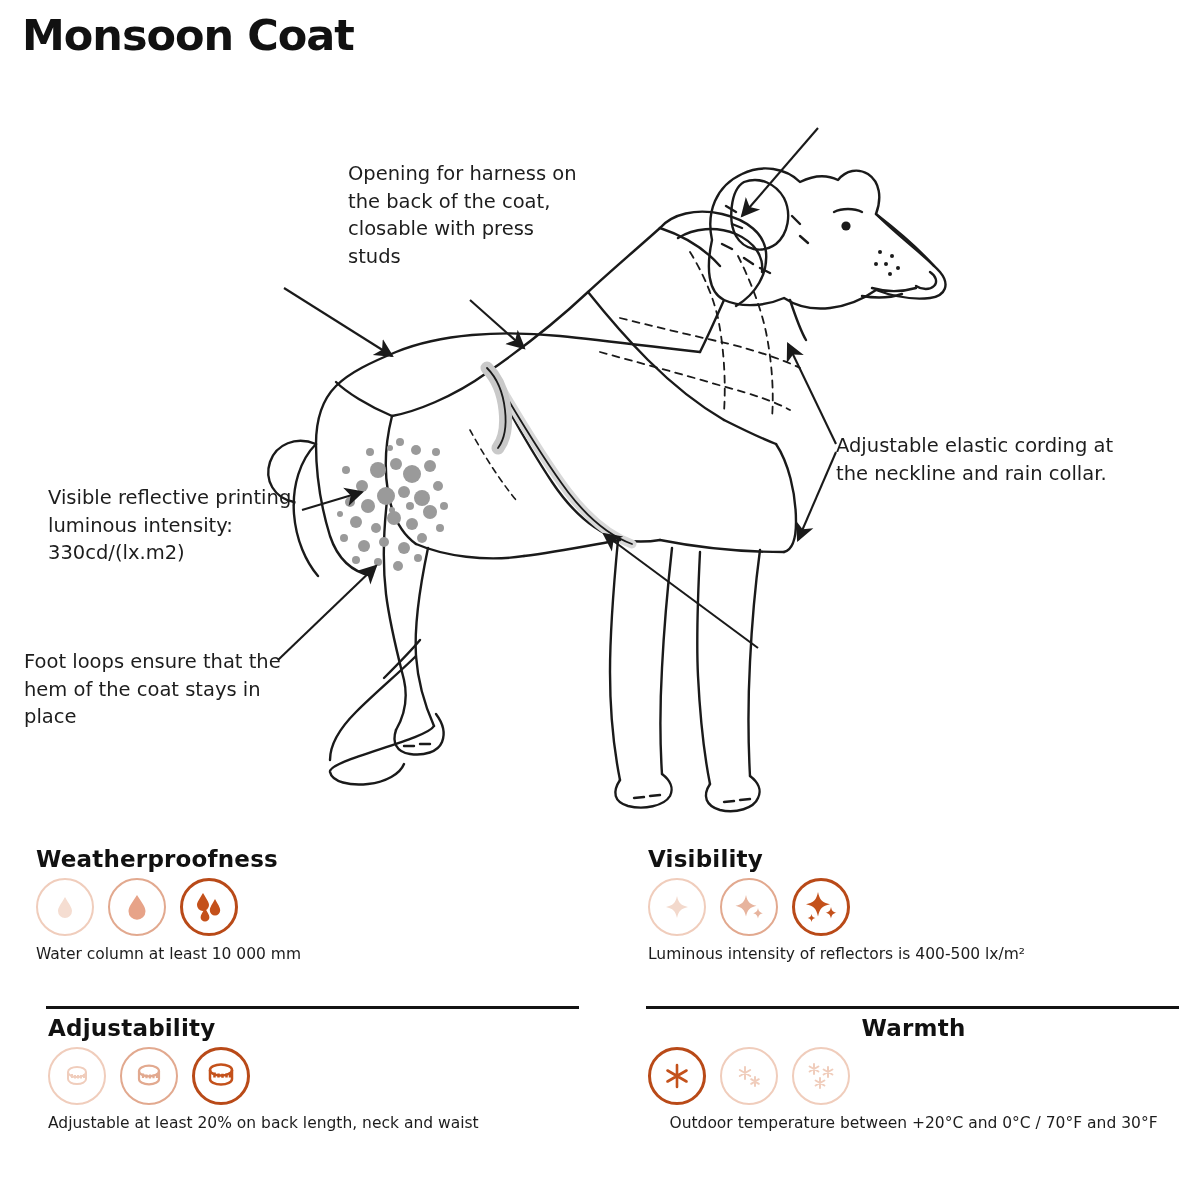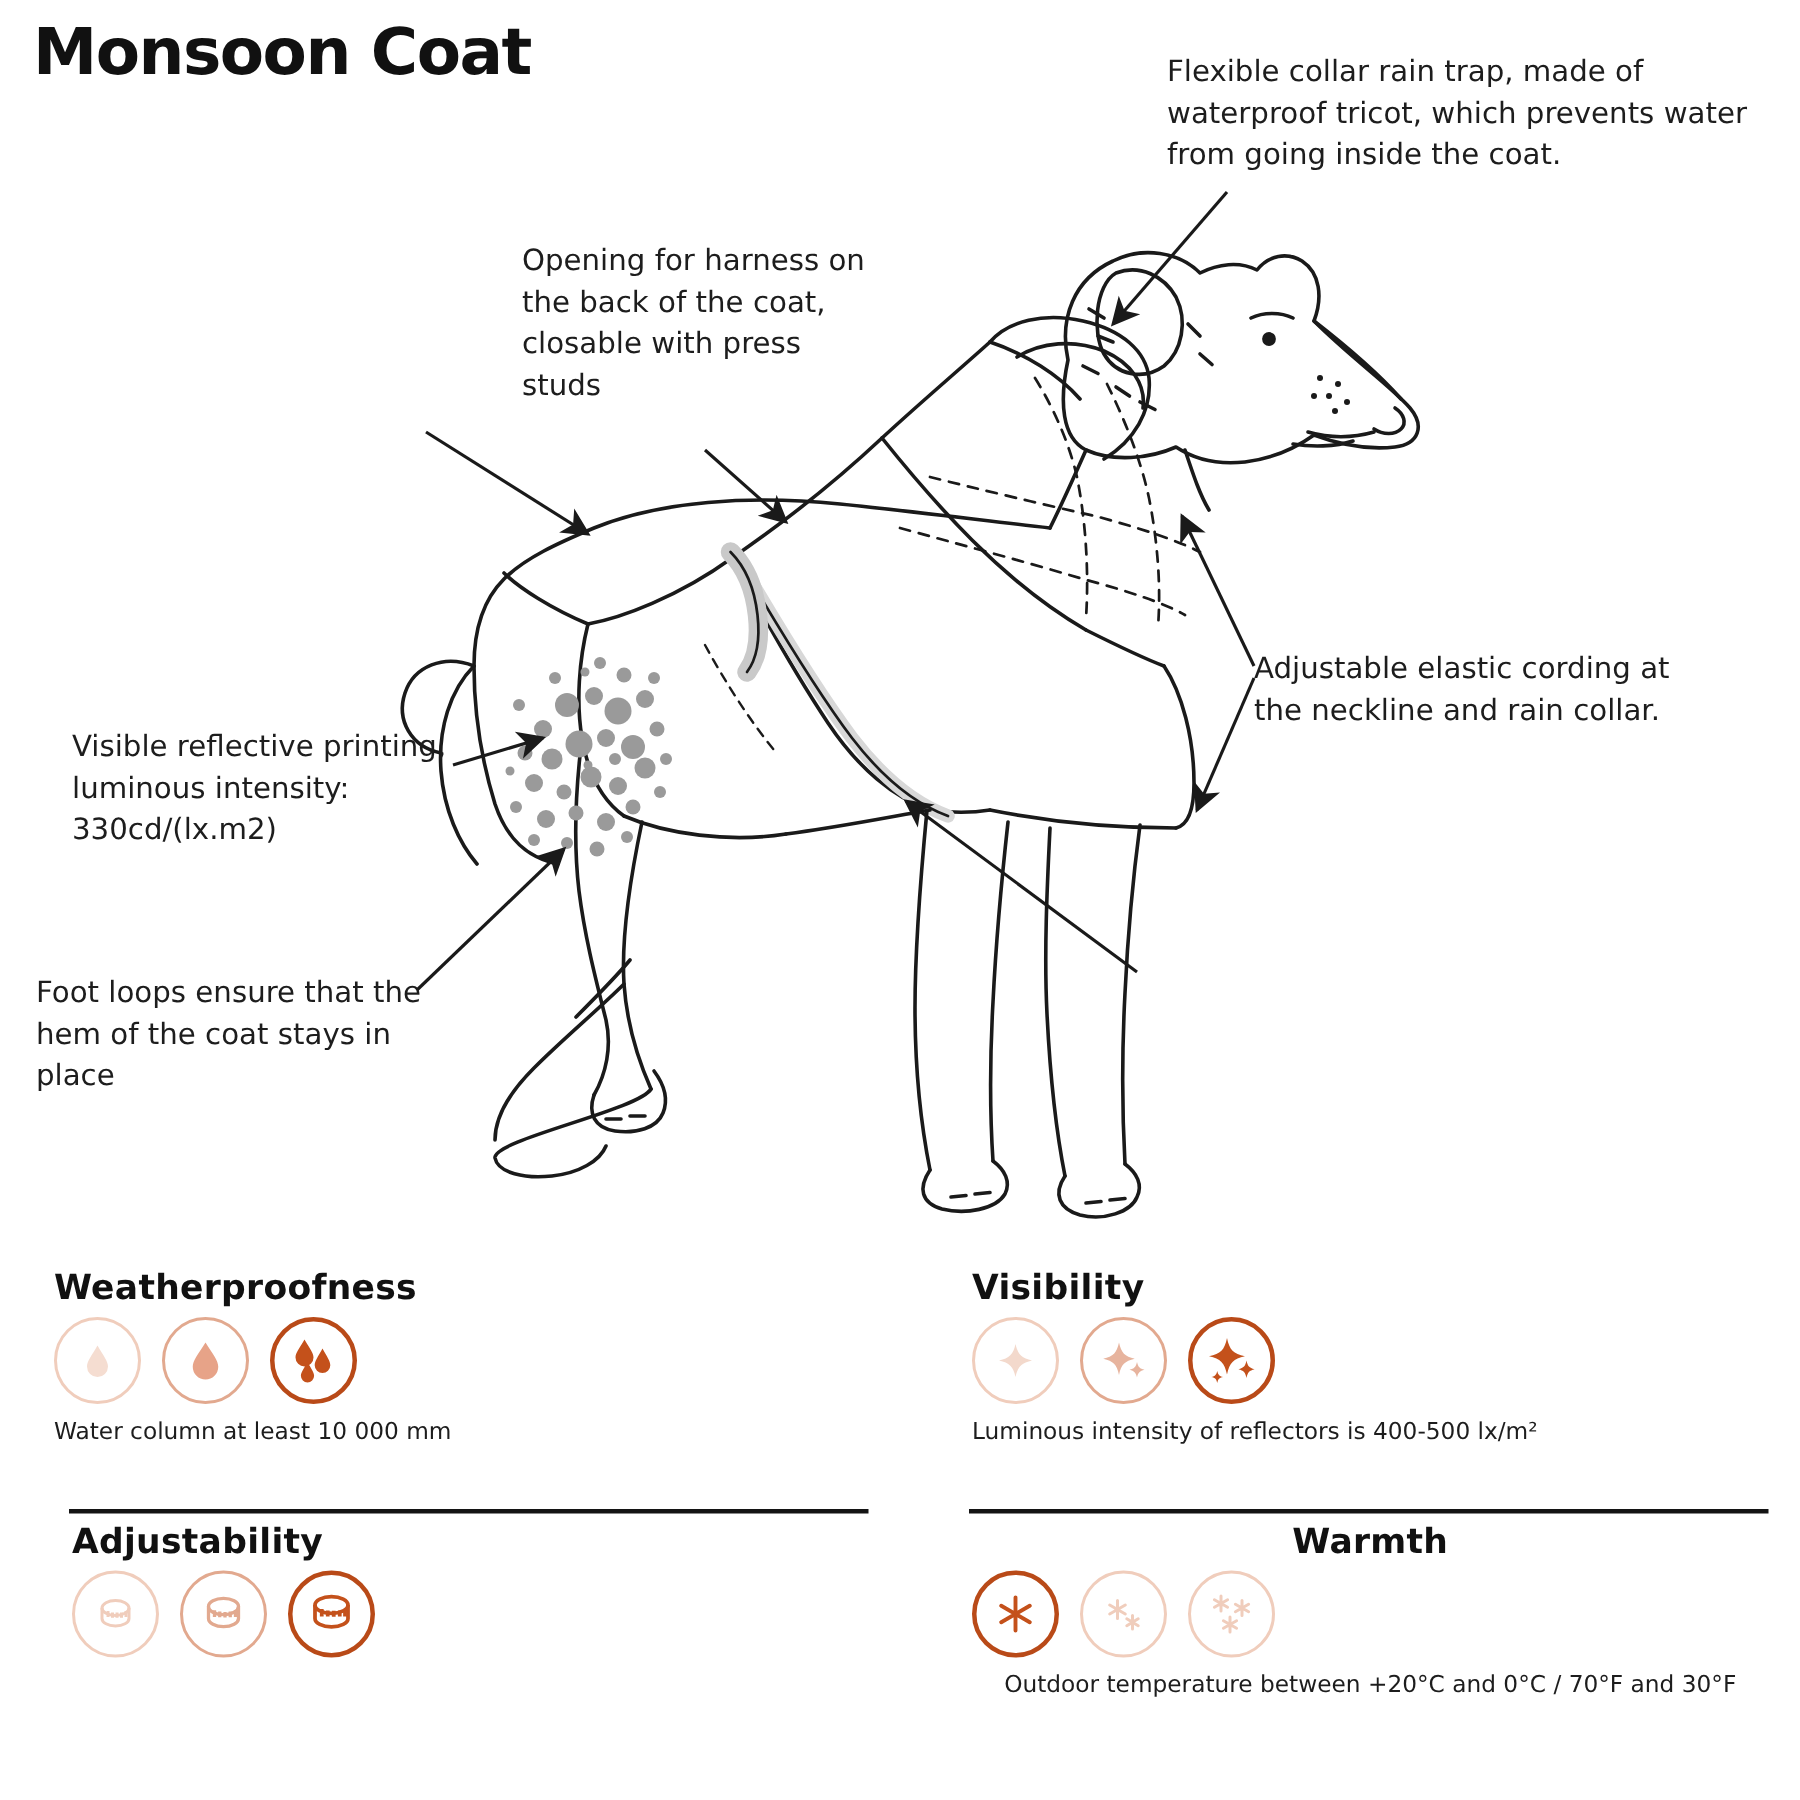--- a/index.html
+++ b/index.html
@@ -279,21 +279,20 @@
       <line x1="470" y1="300" x2="524" y2="348"></line>
       <line x1="284" y1="288" x2="392" y2="356"></line>
       <line x1="836" y1="444" x2="788" y2="344"></line>
       <line x1="836" y1="452" x2="798" y2="540"></line>
       <line x1="302" y1="510" x2="362" y2="492"></line>
       <line x1="278" y1="660" x2="376" y2="566"></line>
       <line x1="758" y1="648" x2="604" y2="534"></line>
     </g>
   </svg>
 
-  <div class="callout" id="callout-collar">Flexible collar rain trap, made of waterproof tricot, which prevents water from going inside the coat.</div>
   <div class="callout" id="callout-harness">Opening for harness on the back of the coat, closable with press studs</div>
   <div class="callout" id="callout-elastic">Adjustable elastic cording at the neckline and rain collar.</div>
   <div class="callout" id="callout-reflect">Visible reflective printing, luminous intensity: 330cd/(lx.m2)</div>
   <div class="callout" id="callout-footloop">Foot loops ensure that the hem of the coat stays in place</div>
 
   <div class="panel" id="panel-weather">
     <div class="ptitle">Weatherproofness</div>
     <div class="icon-row">
       <div class="icon-circle lvl1">
         <svg width="30" height="30" viewBox="0 0 30 30">
@@ -360,20 +359,21 @@
         </svg>
       </div>
       <div class="icon-circle lvl3">
         <svg width="36" height="36" viewBox="0 0 36 36" fill="none" stroke="#c4511b" stroke-width="2.5">
           <ellipse cx="18" cy="12" rx="11" ry="5.6"></ellipse>
           <path d="M7 12 v9 a11 5.6 0 0 0 22 0 v-9"></path>
           <path d="M11.5 14.6 v5 M15.5 15.6 v4 M19.5 15.8 v4 M23.5 15.6 v4 M27 14.6 v5"></path>
         </svg>
       </div>
     </div>
+    <div class="caption">Adjustable at least 20% on back length, neck and waist</div>
   </div>
 
   <div class="panel with-rule" id="panel-warmth">
     <div class="rule"></div>
     <div class="ptitle">Warmth</div>
     <div class="icon-row">
       <div class="icon-circle lvl3">
         <svg width="30" height="30" viewBox="0 0 30 30" stroke="#c4511b" stroke-width="2.6" stroke-linecap="round">
           <path d="M15 4 v22 M5.5 9.5 L24.5 20.5 M24.5 9.5 L5.5 20.5"></path>
         </svg>

